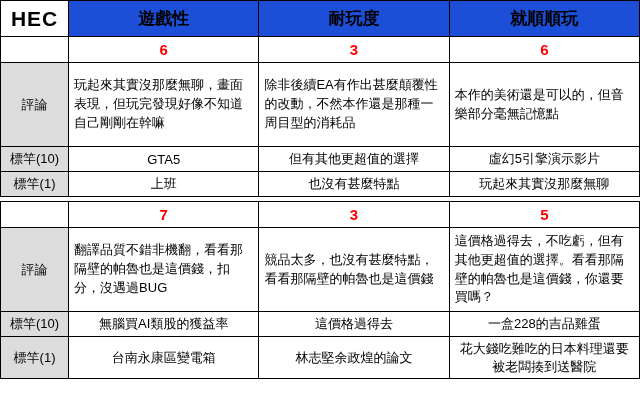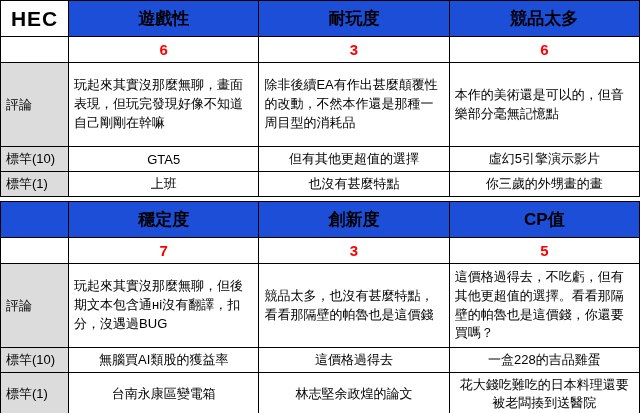--- a/index.html
+++ b/index.html
@@ -56,21 +56,21 @@
   .score-val {
     background: #ffffff;
     text-align: center;
     color: #ff0000;
     font-weight: bold;
     font-size: 15px;
     height: 26px;
   }
   .row-label {
     background: #dcdcdc;
-    text-align: left;
+    text-align: center;
     font-size: 13px;
   }
   .cell-comment {
     background: #ffffff;
     font-size: 13px;
     line-height: 1.45;
     text-align: left;
     height: 84px;
   }
   .cell-bench {
@@ -94,21 +94,21 @@
       <col class="c-label">
         <col class="c-data">
         <col class="c-data">
         <col class="c-data">
     </colgroup>
     <tbody>
       <tr>
         <td class="hdr-brand">HEC</td>
         <td class="hdr-cat">遊戲性</td>
         <td class="hdr-cat">耐玩度</td>
-        <td class="hdr-cat">競品太多</td>
+        <td class="hdr-cat">就順順玩</td>
       </tr>
       <tr>
         <td class="score-label"></td>
         <td class="score-val">6</td>
         <td class="score-val">3</td>
         <td class="score-val">6</td>
       </tr>
       <tr>
         <td class="row-label">評論</td>
         <td class="cell-comment">玩起來其實沒那麼無聊，畫面表現，但玩完發現好像不知道自己剛剛在幹嘛</td>
@@ -118,50 +118,44 @@
       <tr>
         <td class="row-label">標竿(10)</td>
         <td class="cell-bench">GTA5</td>
         <td class="cell-bench">但有其他更超值的選擇</td>
         <td class="cell-bench">虛幻5引擎演示影片</td>
       </tr>
       <tr>
         <td class="row-label">標竿(1)</td>
         <td class="cell-bench">上班</td>
         <td class="cell-bench">也沒有甚麼特點</td>
-        <td class="cell-bench">你三歲的外甥畫的畫</td>
+        <td class="cell-bench">玩起來其實沒那麼無聊</td>
       </tr>
     </tbody>
   </table>
 
   <div style="height:4px"></div>
 
   <table class="grid">
     <colgroup>
       <col class="c-label">
         <col class="c-data">
         <col class="c-data">
         <col class="c-data">
     </colgroup>
     <tbody>
       <tr>
-        <td class="hdr-cat"></td>
-        <td class="hdr-cat">穩定度</td>
-        <td class="hdr-cat">創新度</td>
-        <td class="hdr-cat">CP值</td>
-      </tr>
-      <tr>
         <td class="score-label"></td>
         <td class="score-val">7</td>
         <td class="score-val">3</td>
         <td class="score-val">5</td>
       </tr>
       <tr>
         <td class="row-label">評論</td>
-        <td class="cell-comment">玩起來其實沒那麼無聊，但後期文本包含通ні沒有翻譯，扣分，沒遇過BUG</td>
+        <td class="cell-comment">翻譯品質不錯非機翻，看看那隔壁的帕魯也是這價錢，扣分，沒遇過BUG</td>
         <td class="cell-comment">競品太多，也沒有甚麼特點，看看那隔壁的帕魯也是這價錢</td>
         <td class="cell-comment">這價格過得去，不吃虧，但有其他更超值的選擇。看看那隔壁的帕魯也是這價錢，你還要買嗎？</td>
       </tr>
       <tr>
         <td class="row-label">標竿(10)</td>
         <td class="cell-bench">無腦買AI類股的獲益率</td>
         <td class="cell-bench">這價格過得去</td>
         <td class="cell-bench">一盒228的吉品雞蛋</td>
       </tr>
       <tr>

